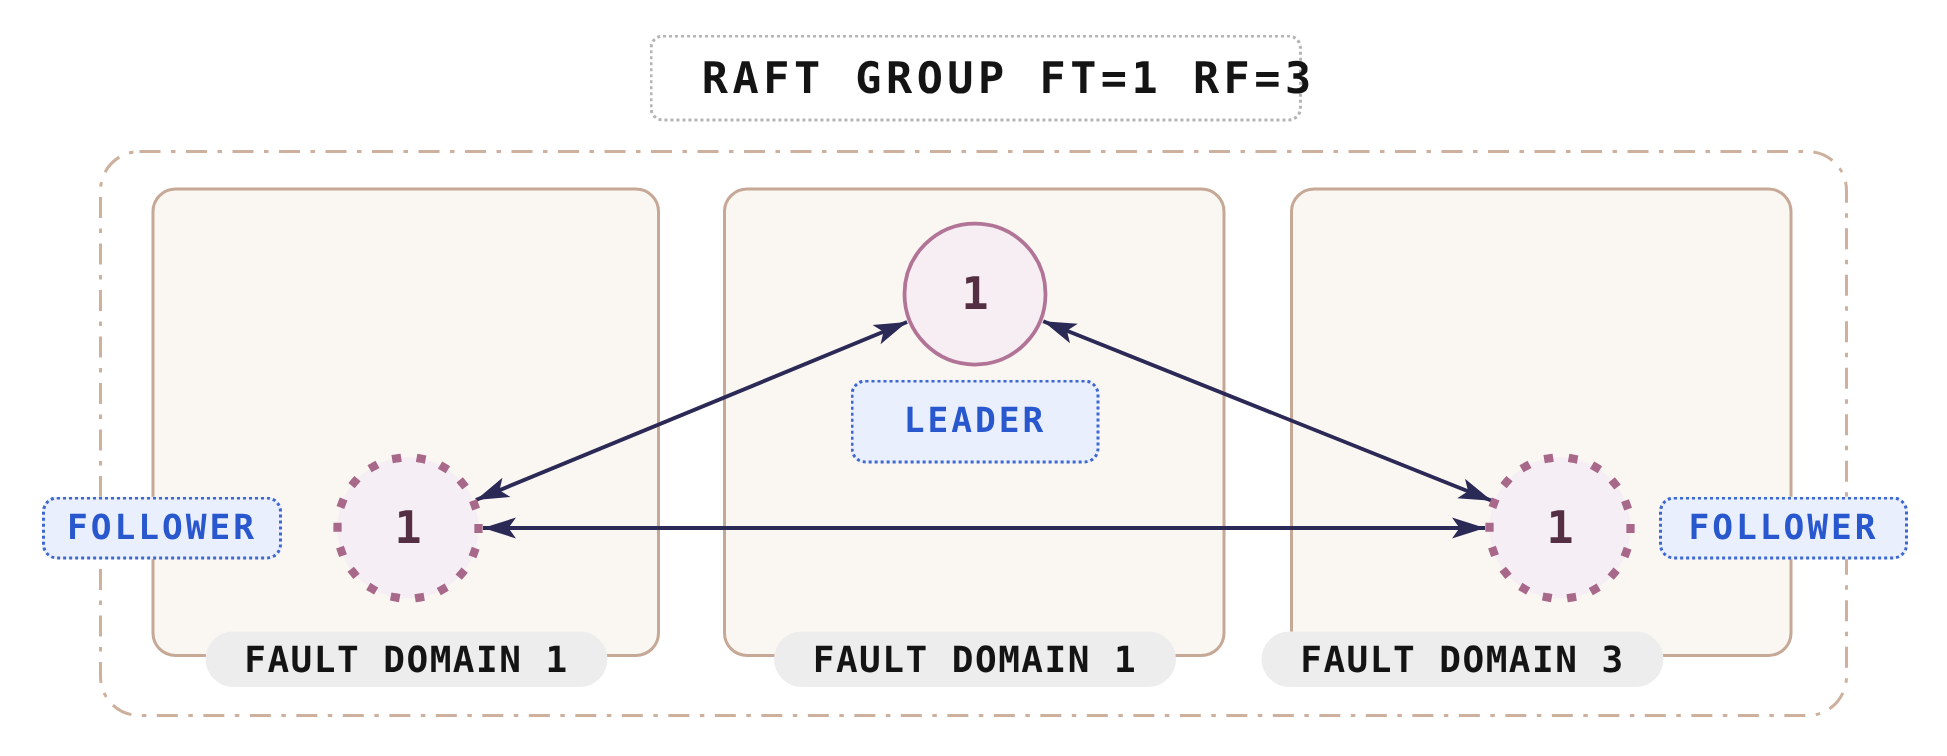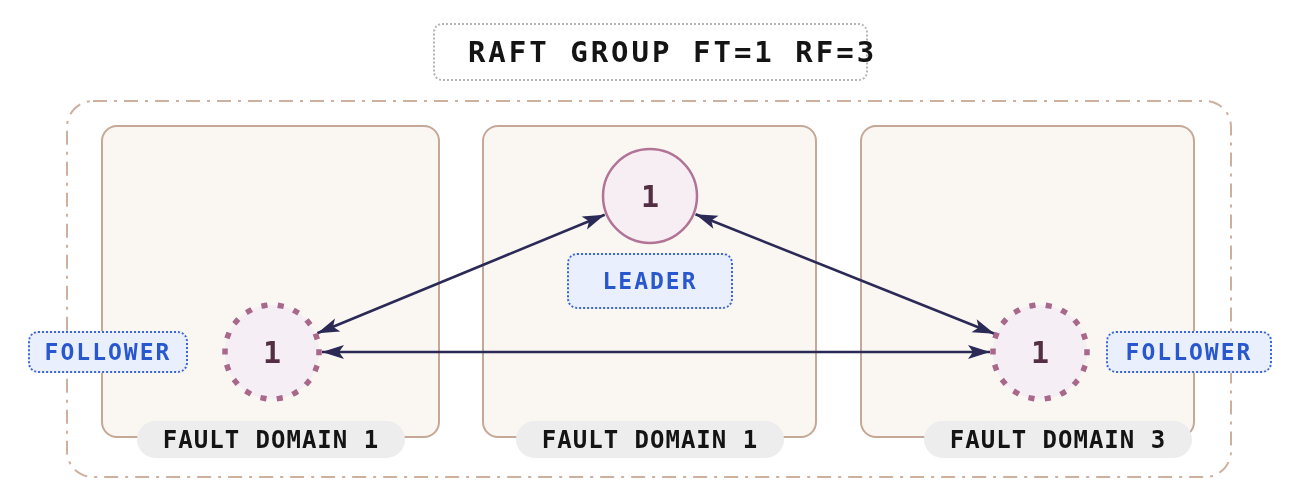--- a/index.html
+++ b/index.html
@@ -107,21 +107,21 @@
     background: var(--pill_fill, #ededed);
     border-radius: 19px;
     color: var(--pill_text, #141414);
     font-size: 24px; font-weight: 700; letter-spacing: 1px;
     display: flex; align-items: center; justify-content: center;
     white-space: nowrap;
     z-index: 5;
   }
   .pill-1 { left: 137px; }
   .pill-2 { left: 516px; }
-  .pill-3 { left: 924px; }
+  .pill-3 { left: 841px; }
 </style>
 </head>
 <body>
 
 <div class="stage">
 
   <div class="title-box">
     <span>RAFT GROUP FT=1 RF=3</span>
   </div>
 

